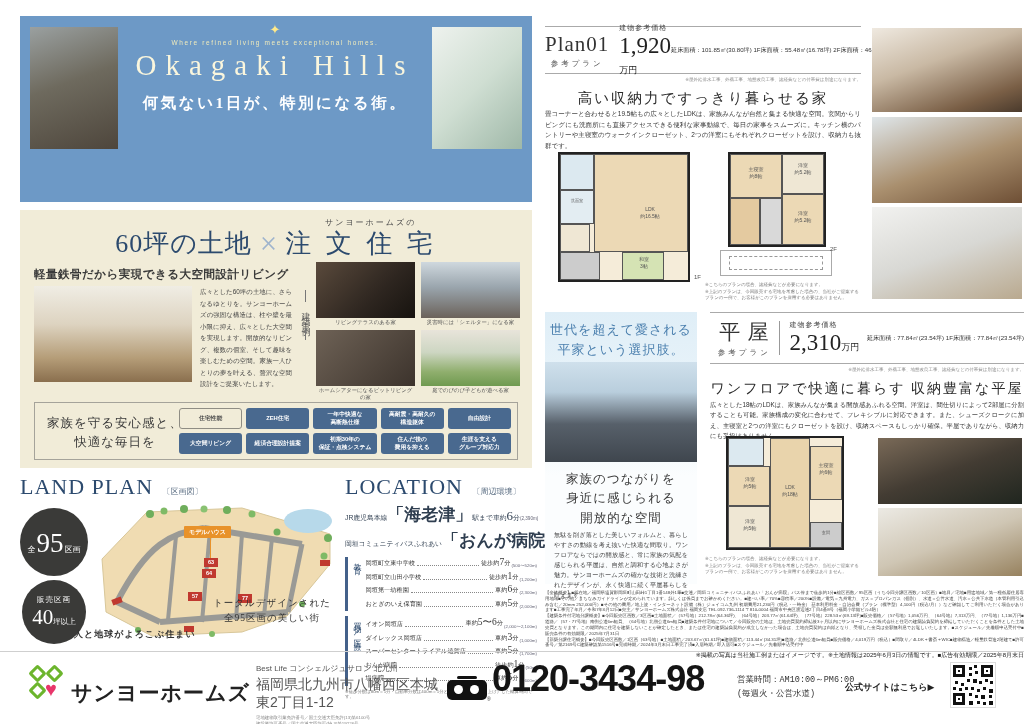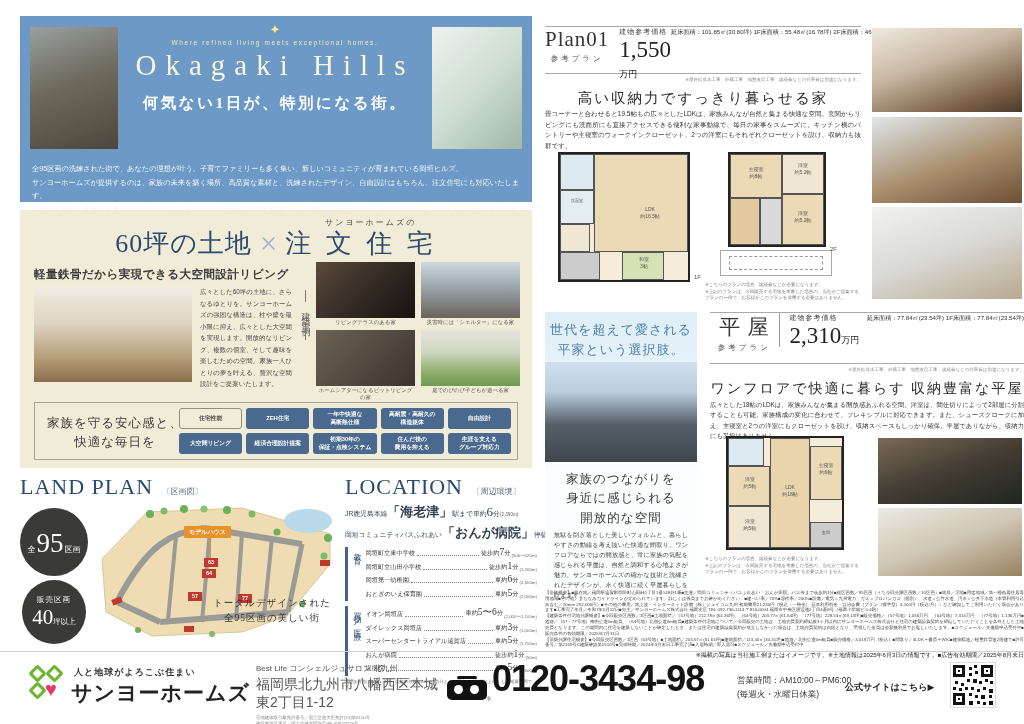--- a/index.html
+++ b/index.html
@@ -67,36 +67,36 @@
   .mh-chip { position:absolute; left:92px; top:22px; background:#e8922a; color:#fff; font-size:6px; padding:1.5px 5px; border-radius:1px; font-weight:bold; }
   .mh-line { position:absolute; left:118px; top:32px; width:1px; height:22px; background:#e8922a; }
   .lot { position:absolute; width:14px; height:9px; background:#c0392f; color:#fff; font-size:5.5px; line-height:9px; text-align:center; font-weight:bold; }
   .lot63 { left:112px; top:54px; } .lot64 { left:110px; top:65px; }
   .lot57 { left:96px; top:88px; }  .lot77 { left:146px; top:90px; }
   #landplan .lp-cap { position:absolute; left:186px; top:122px; width:132px; font-size:9.5px; line-height:1.6; color:#333; letter-spacing:1px; text-align:center; }
 
   
   #location { position:absolute; left:345px; top:474px; width:192px; height:176px; }
   .loc-line { margin-top:3px; font-size:6.8px; color:#2f3e50; white-space:nowrap; }
-  .loc-line .nm { font-size:13px; font-weight:bold; font-family:Liberation Serif, serif; }
+  .loc-line .nm { font-size:17px; font-weight:bold; font-family:Liberation Serif, serif; }
   .loc-line .num { font-size:13px; font-family:"Liberation Serif",serif; }
   .loc-line .dist { font-size:4.6px; color:#667; }
   .loc-group { display:flex; margin-top:5px; }
   .g-bar { width:2.5px; background:#44618a; margin-right:3px; }
   .g-label { writing-mode:vertical-rl; font-size:8px; letter-spacing:3px; color:#2c4a6e; margin-right:4px; }
   .g-items { flex:1; }
   .g-item { display:flex; align-items:flex-end; font-size:6.2px; color:#333; margin-bottom:2.5px; }
   .gi-dots { flex:1; border-bottom:1px dotted #888; margin:0 2px 2px; }
   .gi-time { white-space:nowrap; }
   .gi-min { font-size:9.5px; font-family:"Liberation Serif",serif; }
   .gi-dist { font-size:4.4px; color:#667; margin-left:1px; white-space:nowrap; }
   .loc-note { margin-top:3px; font-size:4.4px; color:#777; }
 
   
-  .plan-head { position:absolute; border-top:1px solid #aaa; border-bottom:1px solid #aaa; display:flex; align-items:flex-start; }
+  .plan-head { position:absolute; border-top:1px solid #aaa; border-bottom:1px solid #aaa; display:flex; align-items:center; }
   #p1-head { left:545px; top:26px; width:316px; height:48px; }
   #h-head  { left:710px; top:312px; width:314px; height:52px; }
   .ph-name { width:94px; text-align:center; color:#333; }
   .ph-name .nm { font-size:21px; letter-spacing:1px; }
   .ph-name .tp { font-size:7.5px; letter-spacing:3px; color:#555; margin-top:2px; }
   .ph-div { width:1px; height:34px; background:#999; }
   .ph-price { margin-left:10px; width:106px; }
   .ph-price .lb { font-size:7px; color:#444; letter-spacing:1px; }
   .ph-price .vl { font-size:23px; color:#222; }
   .ph-price .un { font-size:9px; color:#222; }
@@ -135,54 +135,49 @@
   #fineprint { position:absolute; left:545px; top:590px; width:479px; }
   #fineprint .fl { font-size:4.4px; line-height:1.32; color:#444; text-align:justify; word-break:break-all; }
   #fineprint .final { margin-top:3px; text-align:right; font-size:6px; color:#222; }
 
   
   #footer-rule { position:absolute; left:0; top:651px; width:1024px; border-top:1px solid #cfcfcf; }
   #logo-mark { position:absolute; left:28px; top:666px; width:38px; height:40px; }
   #logo-mark .lf { position:absolute; width:13px; height:13px; border:3px solid #6cb52d; transform:rotate(45deg); border-radius:2px; }
   #logo-mark .tl { left:3px; top:1px; } #logo-mark .tr { left:20px; top:1px; } #logo-mark .bl { left:3px; top:18px; }
   #logo-mark .heart { position:absolute; left:17px; top:12px; font-size:20px; color:#e8366b; }
-  #logo-tagline { position:absolute; left:74px; top:666px; font-size:9px; font-weight:bold; color:#333; letter-spacing:1px; }
+  #logo-tagline { position:absolute; left:74px; top:628px; font-size:9px; font-weight:bold; color:#333; letter-spacing:1px; }
   #logo-name { position:absolute; left:71px; top:679px; font-size:21px; font-weight:bold; color:#222; letter-spacing:1px; }
   #office { position:absolute; left:256px; top:663px; width:195px; color:#555; }
   #office .on { font-size:8px; } #office .oa { font-size:14px; margin-top:2px; }
   #office .lic { font-size:4.4px; color:#888; line-height:1.4; margin-top:3px; }
   #freedial { position:absolute; left:447px; top:676px; width:40px; height:26px; }
   #freedial .box { position:absolute; left:0; top:4px; width:40px; height:20px; background:#111; border-radius:5px; }
   #freedial .e1,#freedial .e2 { position:absolute; top:9px; width:9px; height:9px; background:#fff; border-radius:50%; }
   #freedial .e1 { left:7px; } #freedial .e2 { left:23px; }
   #freedial .slot { position:absolute; left:10px; top:0px; width:20px; height:3px; background:#111; border-radius:2px; }
   #freedial .reg { position:absolute; left:40px; top:20px; font-size:5px; color:#333; }
   #phone { position:absolute; left:492px; top:658px; font-size:36px; font-weight:bold; color:#141414; letter-spacing:-1px; }
-  #hours { position:absolute; left:737px; top:674px; font-size:8.5px; color:#333; line-height:1.6; }
+  #hours { position:absolute; left:737px; top:674px; font-size:8.5px; color:#333; line-height:1.6;font-family:Liberation Mono, monospace; }
   #site-cta { position:absolute; left:845px; top:681px; font-size:9px; font-weight:bold; color:#222; }
   #qr { position:absolute; left:950px; top:662px; width:46px; height:46px; border:1px solid #ddd; }
 </style>
 </head>
 <body>
 
 <div id="page">
 
   <div id="hero">
     <div class="ph hp-l"></div>
     <div class="ph hp-r"></div>
     <div class="hc">
       <div class="sparkle">✦</div>
       <div class="tagline">Where refined living meets exceptional homes.</div>
       <div class="title serif">Okagaki Hills</div>
       <div class="subtitle serif">何気ない1日が、特別になる街。</div>
-    </div>
-    <div class="body">
-      <div>全95区画の洗練された街で、あなたの理想が叶う。子育てファミリーも多く集い、新しいコミュニティが育まれている岡垣ヒルズ。</div>
-      <div>サンヨーホームズが提供するのは、家族の未来を築く場所、高品質な素材と、洗練されたデザイン、自由設計はもちろん、注文住宅にも対応いたします。</div>
-      <div>災害にも強く、健康にも優しい、安心・安全な暮らしを、岡垣HILLSでお約束します。毎日を特別なものに変える、リゾートのような心地よさを、ぜひご体感ください。</div>
     </div>
   </div>
 
   <div id="custom">
     <div class="ch-brand">サンヨーホームズの</div>
     <div class="ch-title serif">
       <span class="t1">60坪の土地</span><span class="tx">×</span><span class="t2">注 文 住 宅</span>
     </div>
     <div class="ch-h serif">軽量鉄骨だから実現できる大空間設計リビング</div>
     <div class="ph ch-photo"></div>
@@ -354,21 +349,21 @@
   </div>
 
   <div class="plan-head" id="p1-head">
     <div class="ph-name">
       <div class="nm serif">Plan01</div>
       <div class="tp">参考プラン</div>
     </div>
     <div class="ph-div"></div>
     <div class="ph-price">
       <div class="lb">建物参考価格</div>
-      <div><span class="vl serif">1,550</span><span class="un">万円</span></div>
+      <div><span class="vl serif">1,920</span><span class="un">万円</span></div>
     </div>
     <div class="ph-areas pre">延床面積：101.85㎡(30.80坪)
 1F床面積：55.48㎡(16.78坪)
 2F床面積：46.37㎡(14.02坪)</div>
   </div>
   <div class="price-note" style="left:545px; top:77px; width:316px;">※屋外給排水工事、外構工事、地盤改良工事、諸経費などの付帯費は別途になります。</div>
   <div class="plan-headline serif" style="left:545px; top:89px; width:316px;">高い収納力ですっきり暮らせる家</div>
   <div class="plan-body" style="left:545px; top:109px; width:316px;">畳コーナーと合わせると19.5帖もの広々としたLDKは、家族みんなが自然と集まる快適な空間。玄関からリビングにも洗面所にも直接アクセスできる便利な家事動線で、毎日の家事をスムーズに。キッチン横のパントリーや主寝室のウォークインクローゼット、2つの洋室にもそれぞれクローゼットを設け、収納力も抜群です。</div>
 
   <div class="fp" id="fp1">
@@ -486,21 +481,21 @@
   <div id="freedial">
     <div class="slot"></div>
       <div class="box"></div>
       <div class="e1"></div>
       <div class="e2"></div>
     <div class="reg">®</div>
   </div>
   <div id="phone">0120-3434-98</div>
   <div id="hours">
     <div>営業時間：AM10:00～PM6:00</div>
-    <div>(毎週火・水曜日休業)</div>
+    <div>(毎週火・公営水道)</div>
   </div>
   <div id="site-cta">公式サイトはこちら▶</div>
   <div id="qr">
     <svg width="44" height="44" viewBox="0 0 44 44">
       <rect width="44" height="44" fill="#fff"></rect>
       <rect x="2" y="2" width="12" height="12" fill="#111"></rect>
         <rect x="5" y="5" width="6" height="6" fill="#fff"></rect>
         <rect x="7" y="7" width="2" height="2" fill="#111"></rect>
       <rect x="30" y="2" width="12" height="12" fill="#111"></rect>
         <rect x="33" y="5" width="6" height="6" fill="#fff"></rect>

